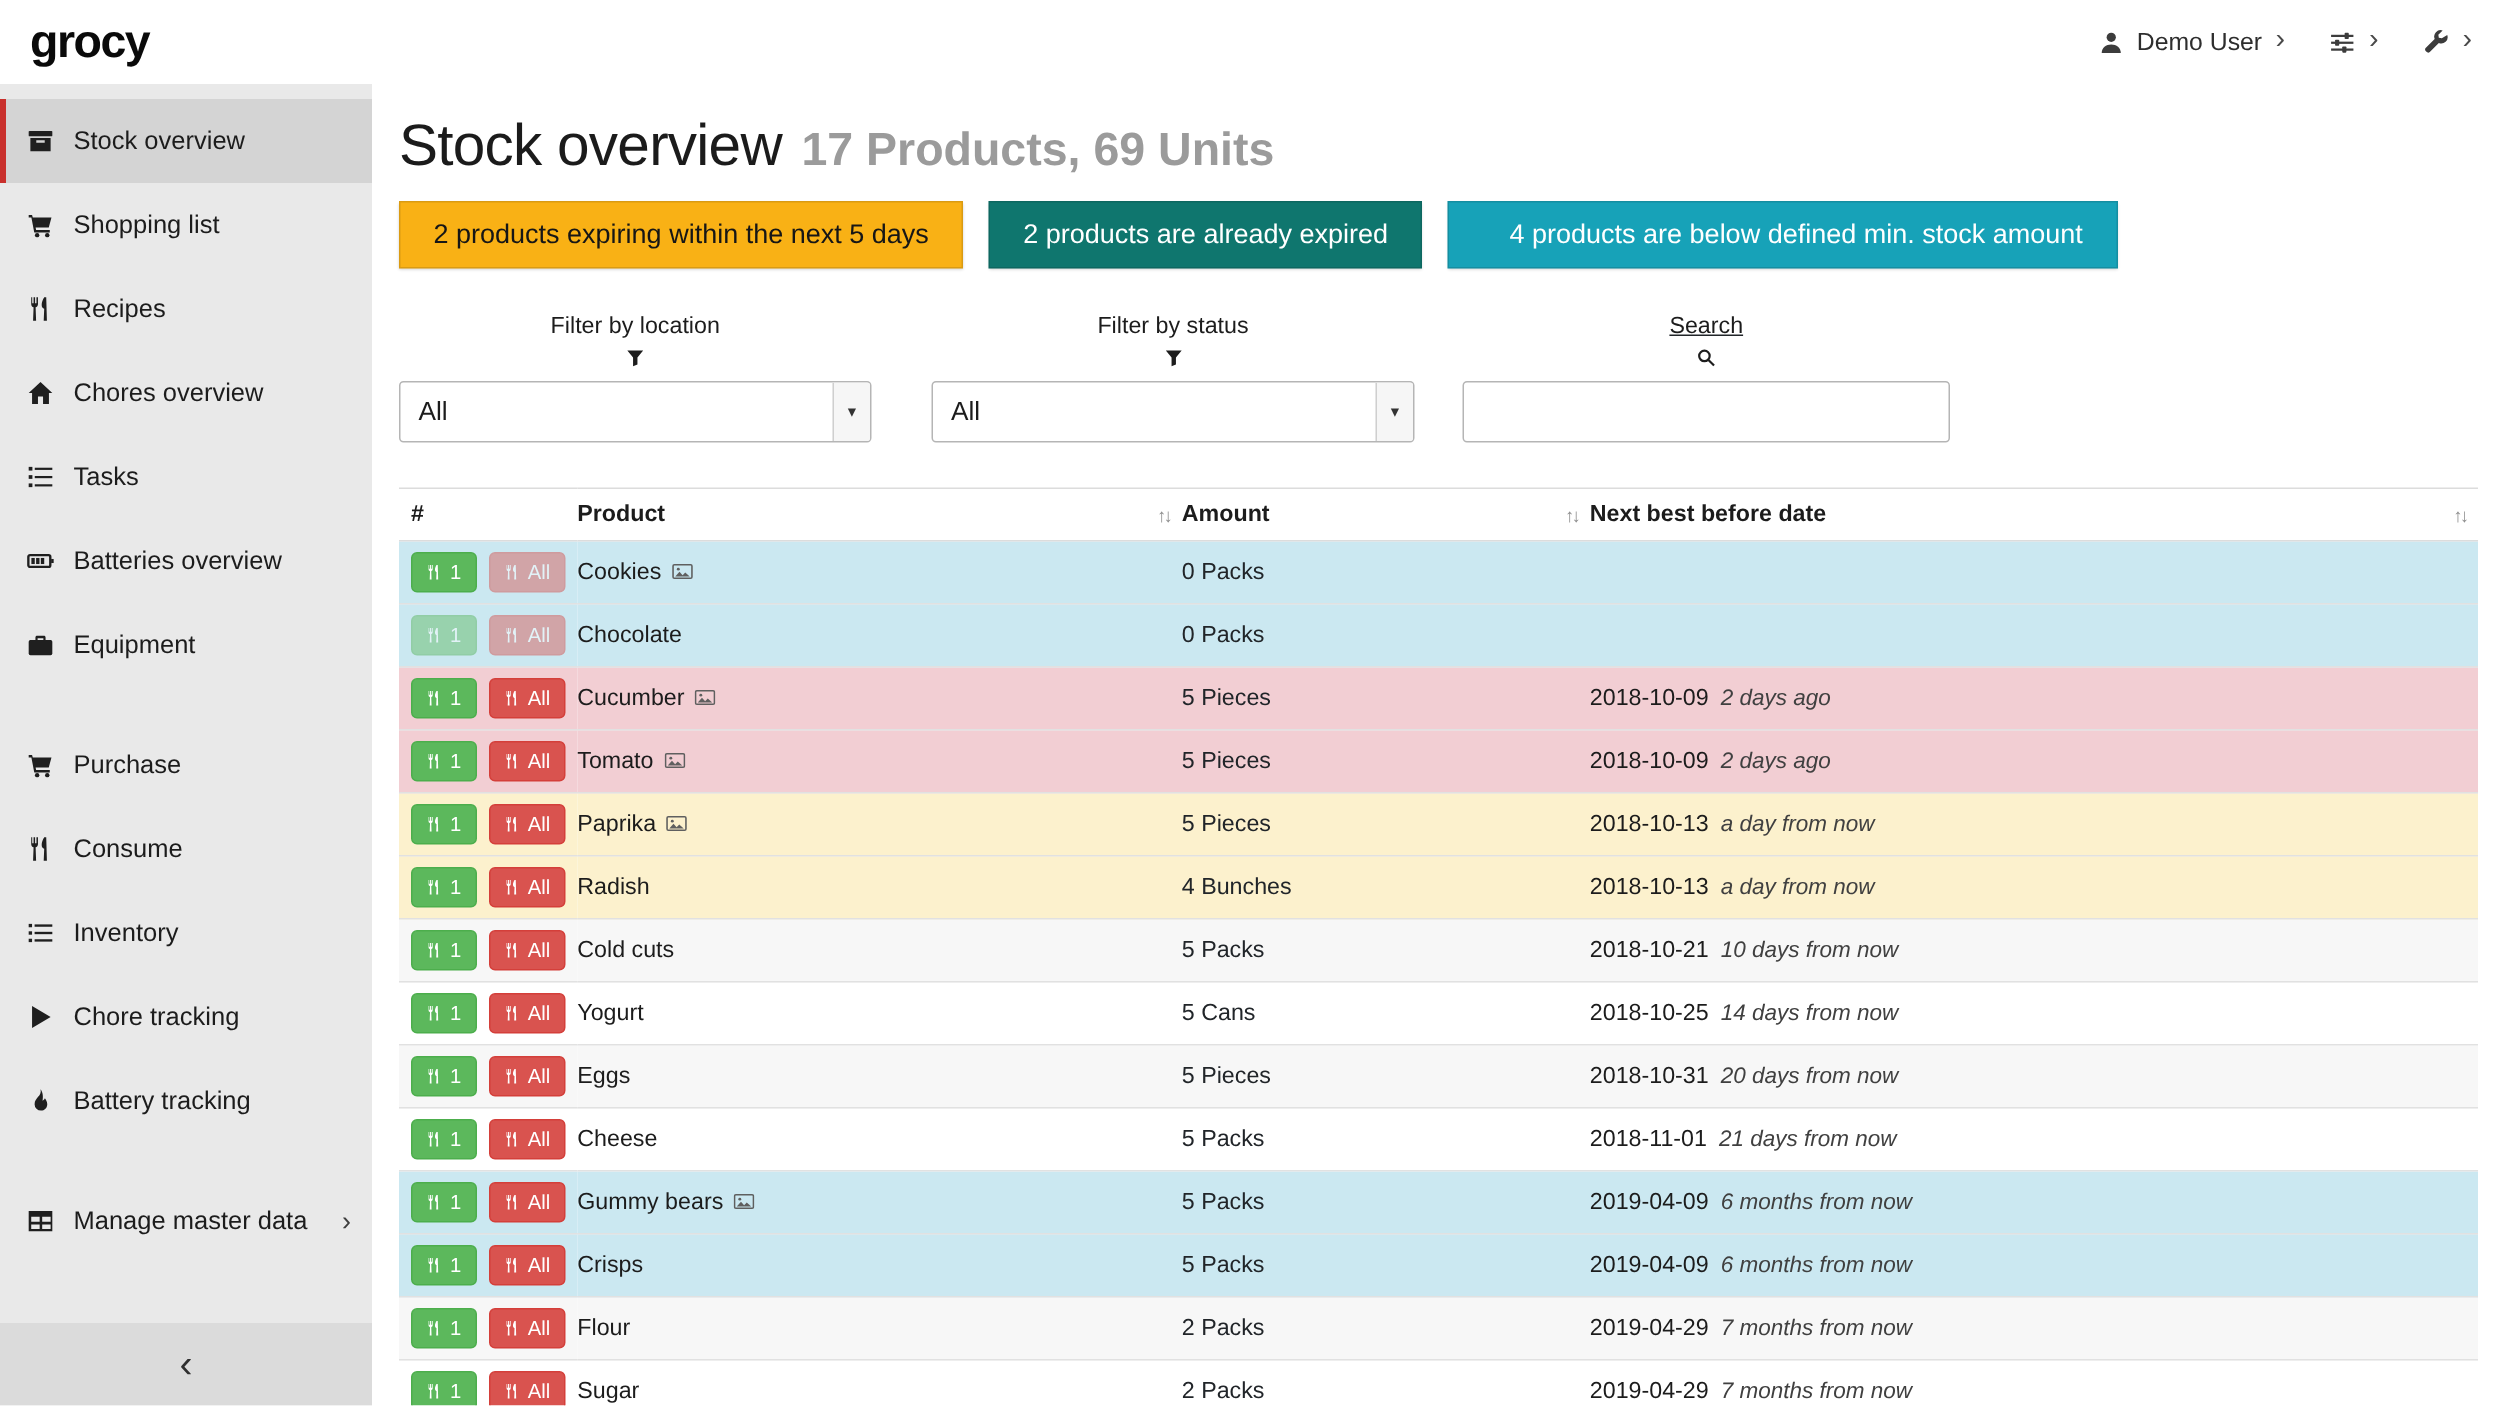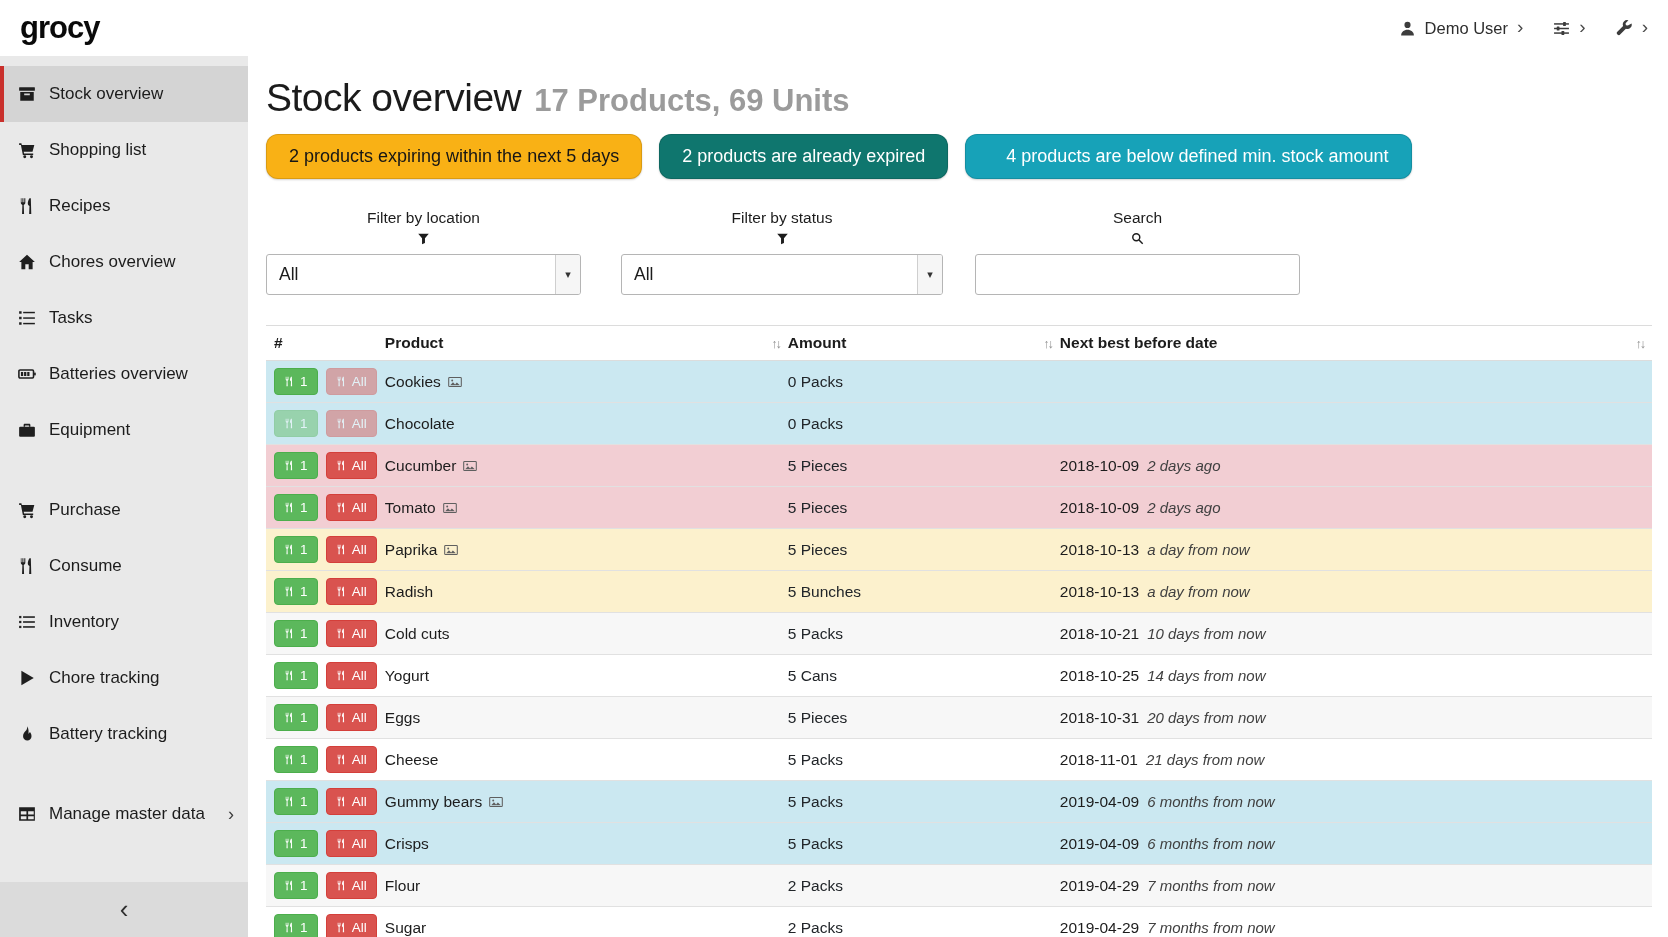--- a/index.html
+++ b/index.html
@@ -44,32 +44,32 @@
   }
 
   
   .main { position:absolute; top:56px; left:248px; width:1420px; height:881px; padding:16px 16px 0 18px; overflow:hidden; }
   .page-title-row { display:flex; align-items:baseline; gap:13px; margin-top:4px; }
   .page-title { font-size:39px; font-weight:400; color:#1b1b1b; letter-spacing:-0.5px; }
   .page-subtitle { font-size:31px; font-weight:700; color:#9b9b9b; }
 
   .alerts { display:flex; gap:17px; margin-top:14px; }
   .alert-btn {
-    border:1px solid rgba(0,0,0,0.12); border-radius:12px; padding:11px 22px;
+    border:1px solid rgba(0,0,0,0.12); border-radius:0; padding:11px 22px;
     font-size:18px; font-family:inherit; cursor:pointer; box-shadow:0 1px 2px rgba(0,0,0,0.18);
     white-space:nowrap;
   }
   .alert-warning { background:#f9b115; color:#161616; }
   .alert-danger  { background:#0f766e; color:#fff; }
   .alert-info    { background:#17a2b8; color:#fff;padding-left:40px; }
 
   .filters { display:flex; margin-top:30px; }
   .filter-group { width:315px; margin-right:40px; }
   .filter-group.status { width:322px; margin-right:32px; }
-  .filter-group.search-group { width:325px; margin-right:0; }
+  .filter-group.search-group { width:325px; margin-right:0;text-decoration:underline; }
   .filter-label { display:flex; align-items:center; gap:5px; font-size:15.5px; color:#1c1c1c; margin-bottom:9px;flex-direction:column; }
   .f-icon { width:13px; height:13px; color:#1d1d1d; }
   .select {
     height:41px; border:1px solid #b5b5b5; border-radius:3px; background:#fff;
     display:flex; align-items:stretch; cursor:pointer; overflow:hidden;
   }
   .select-value { flex:1; display:flex; align-items:center; padding-left:12px; font-size:17.5px; color:#1c1c1c; }
   .select-caret {
     width:25px; display:flex; align-items:center; justify-content:center;
     border-left:1px solid #cfcfcf; background:#f6f6f6; color:#333; font-size:11px;
@@ -557,21 +557,21 @@
                   <path d="M2.5 1v4.2c0 .9.6 1.6 1.4 1.8L3.6 15h1.8l-.3-8c.8-.2 1.4-.9 1.4-1.8V1H5.6v3.6h-.8V1H3.9v3.6h-.8V1z"></path>
                   <path d="M10.2 1C9.2 2.6 8.7 4.1 8.7 5.6c0 1.2.6 2 1.5 2.3L9.9 15h1.9L11.4 1z"></path>
                 </svg>
               </span>
         <span class="b-label">All</span>
       </button>
     </td>
     <td class="cell-product">
       <span class="p-name">Radish</span>
     </td>
-    <td class="cell-amount">5 Bunches</td>
+    <td class="cell-amount">4 Bunches</td>
     <td class="cell-date">
       <span class="d-date">2018-10-13</span><span class="d-note">a day from now</span>
     </td>
   </tr>
         <tr>
     <td class="cell-actions">
       <button class="btn btn-one">
         <span class="btn-ic icon-host">
                 <svg viewBox="0 0 16 16">
                   <path d="M2.5 1v4.2c0 .9.6 1.6 1.4 1.8L3.6 15h1.8l-.3-8c.8-.2 1.4-.9 1.4-1.8V1H5.6v3.6h-.8V1H3.9v3.6h-.8V1z"></path>

